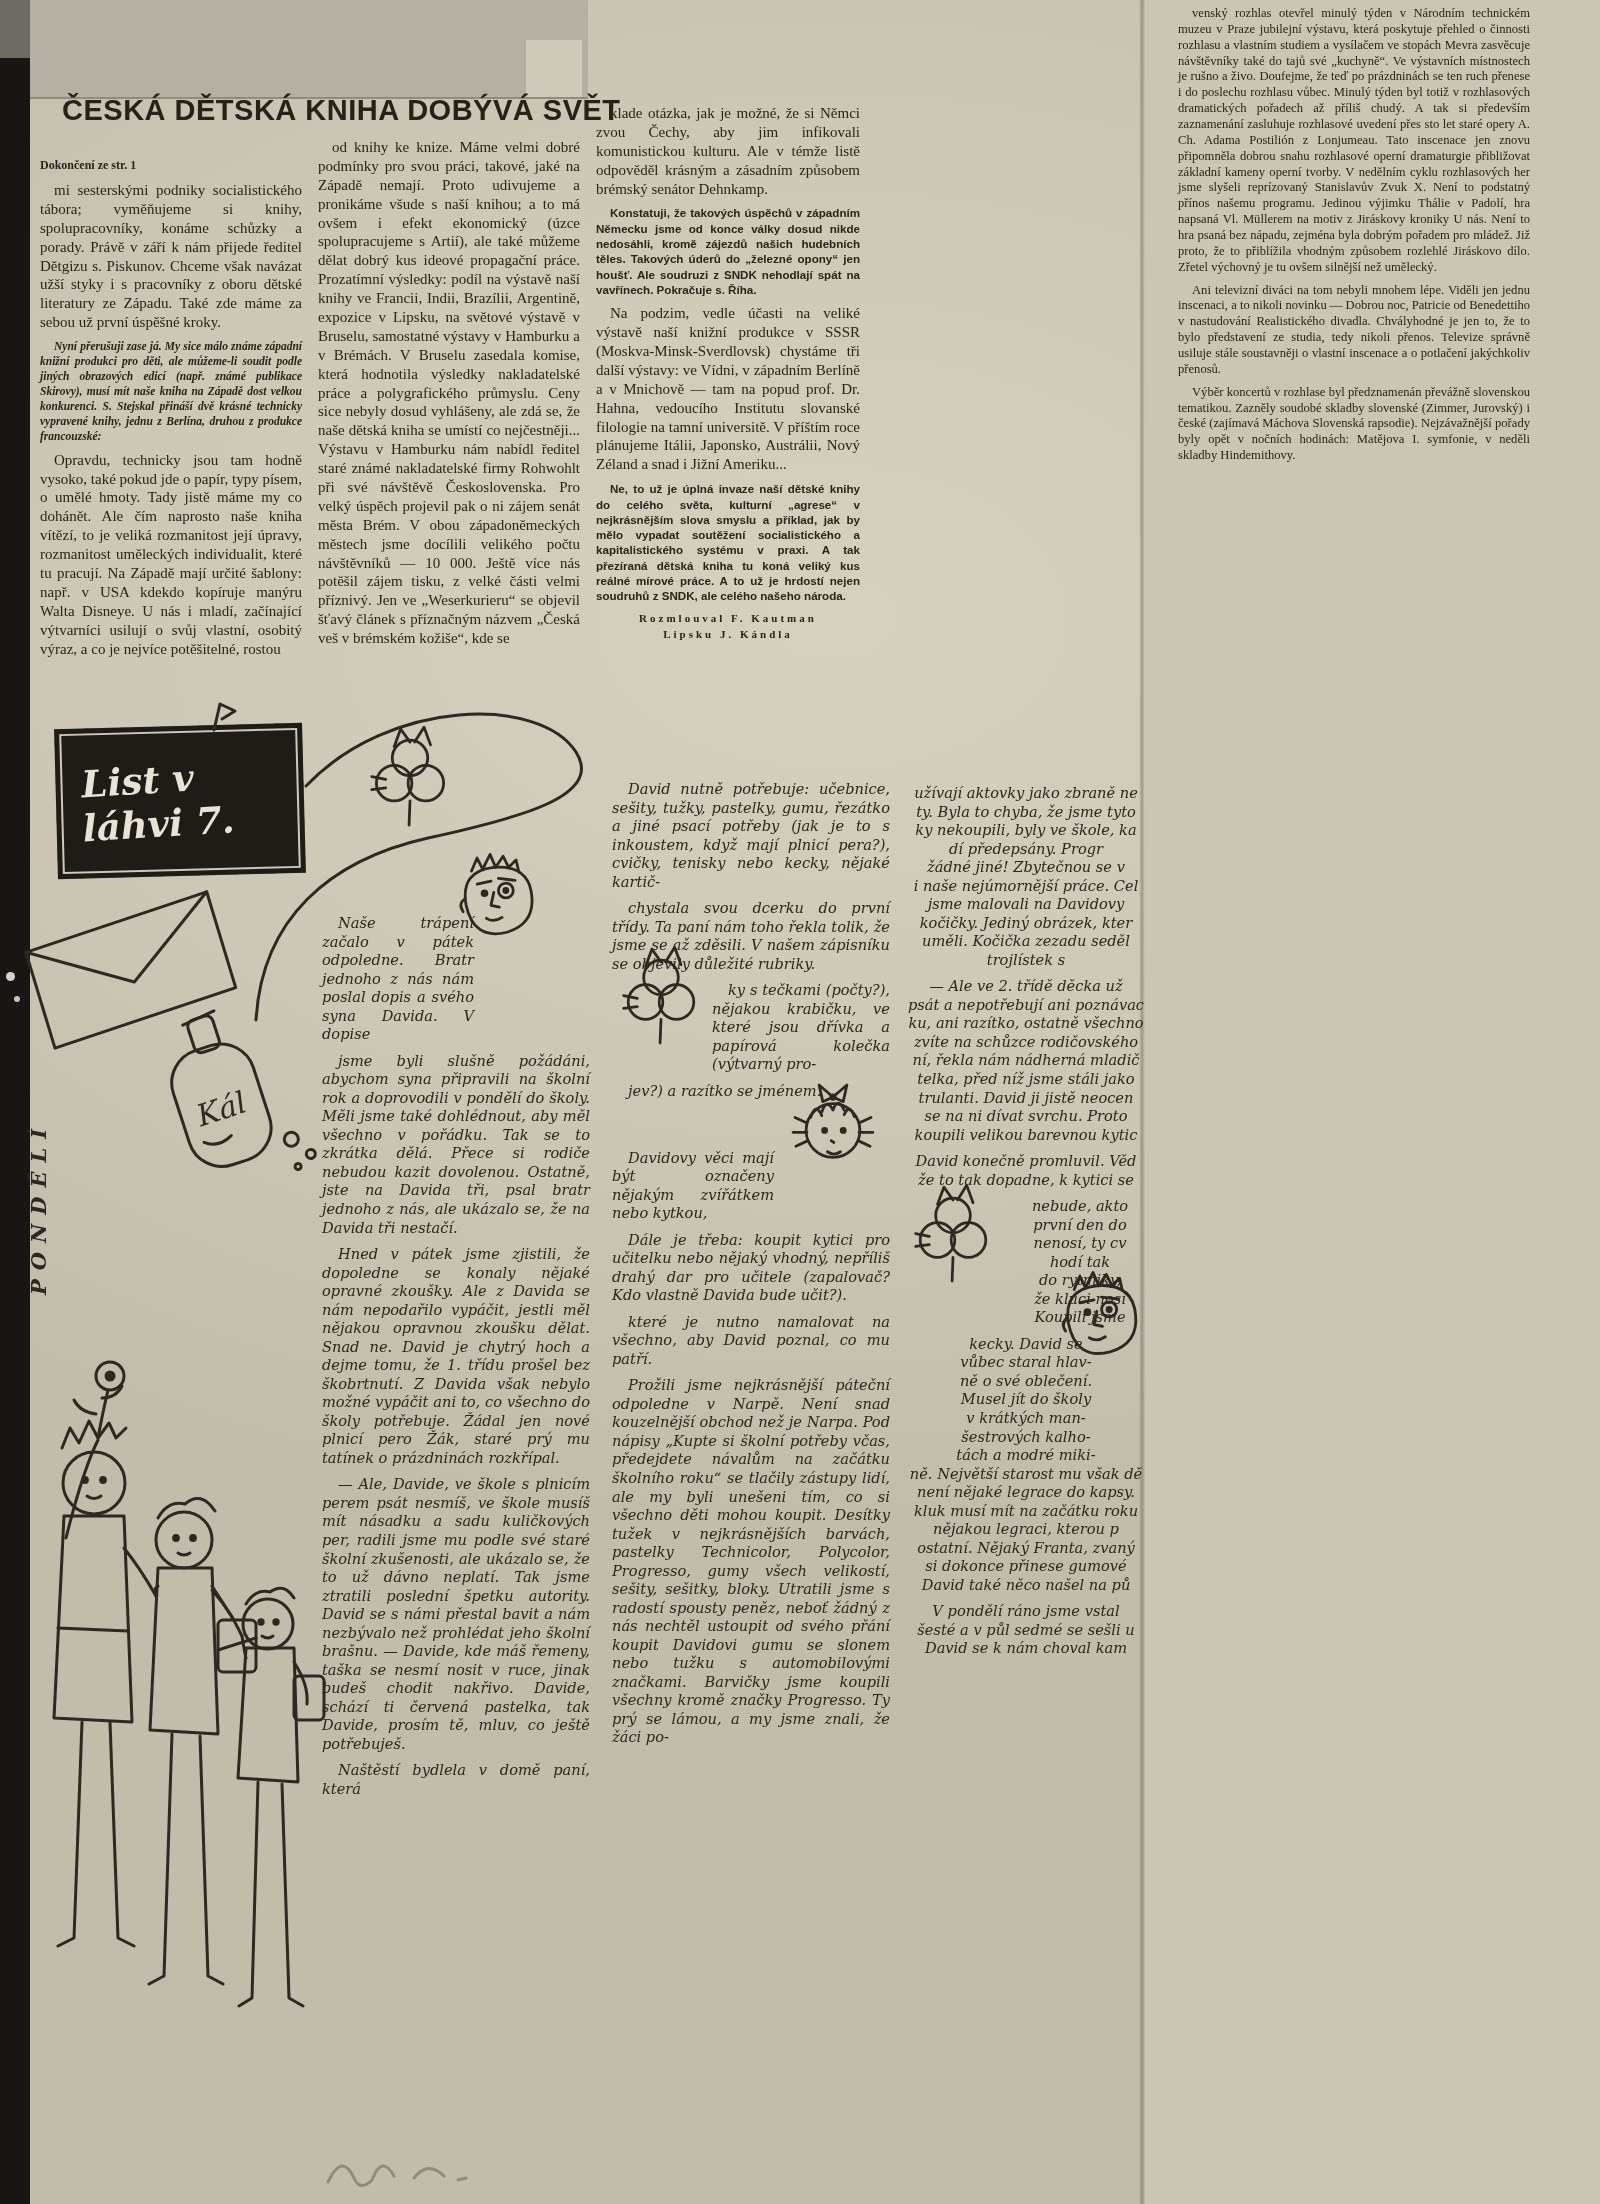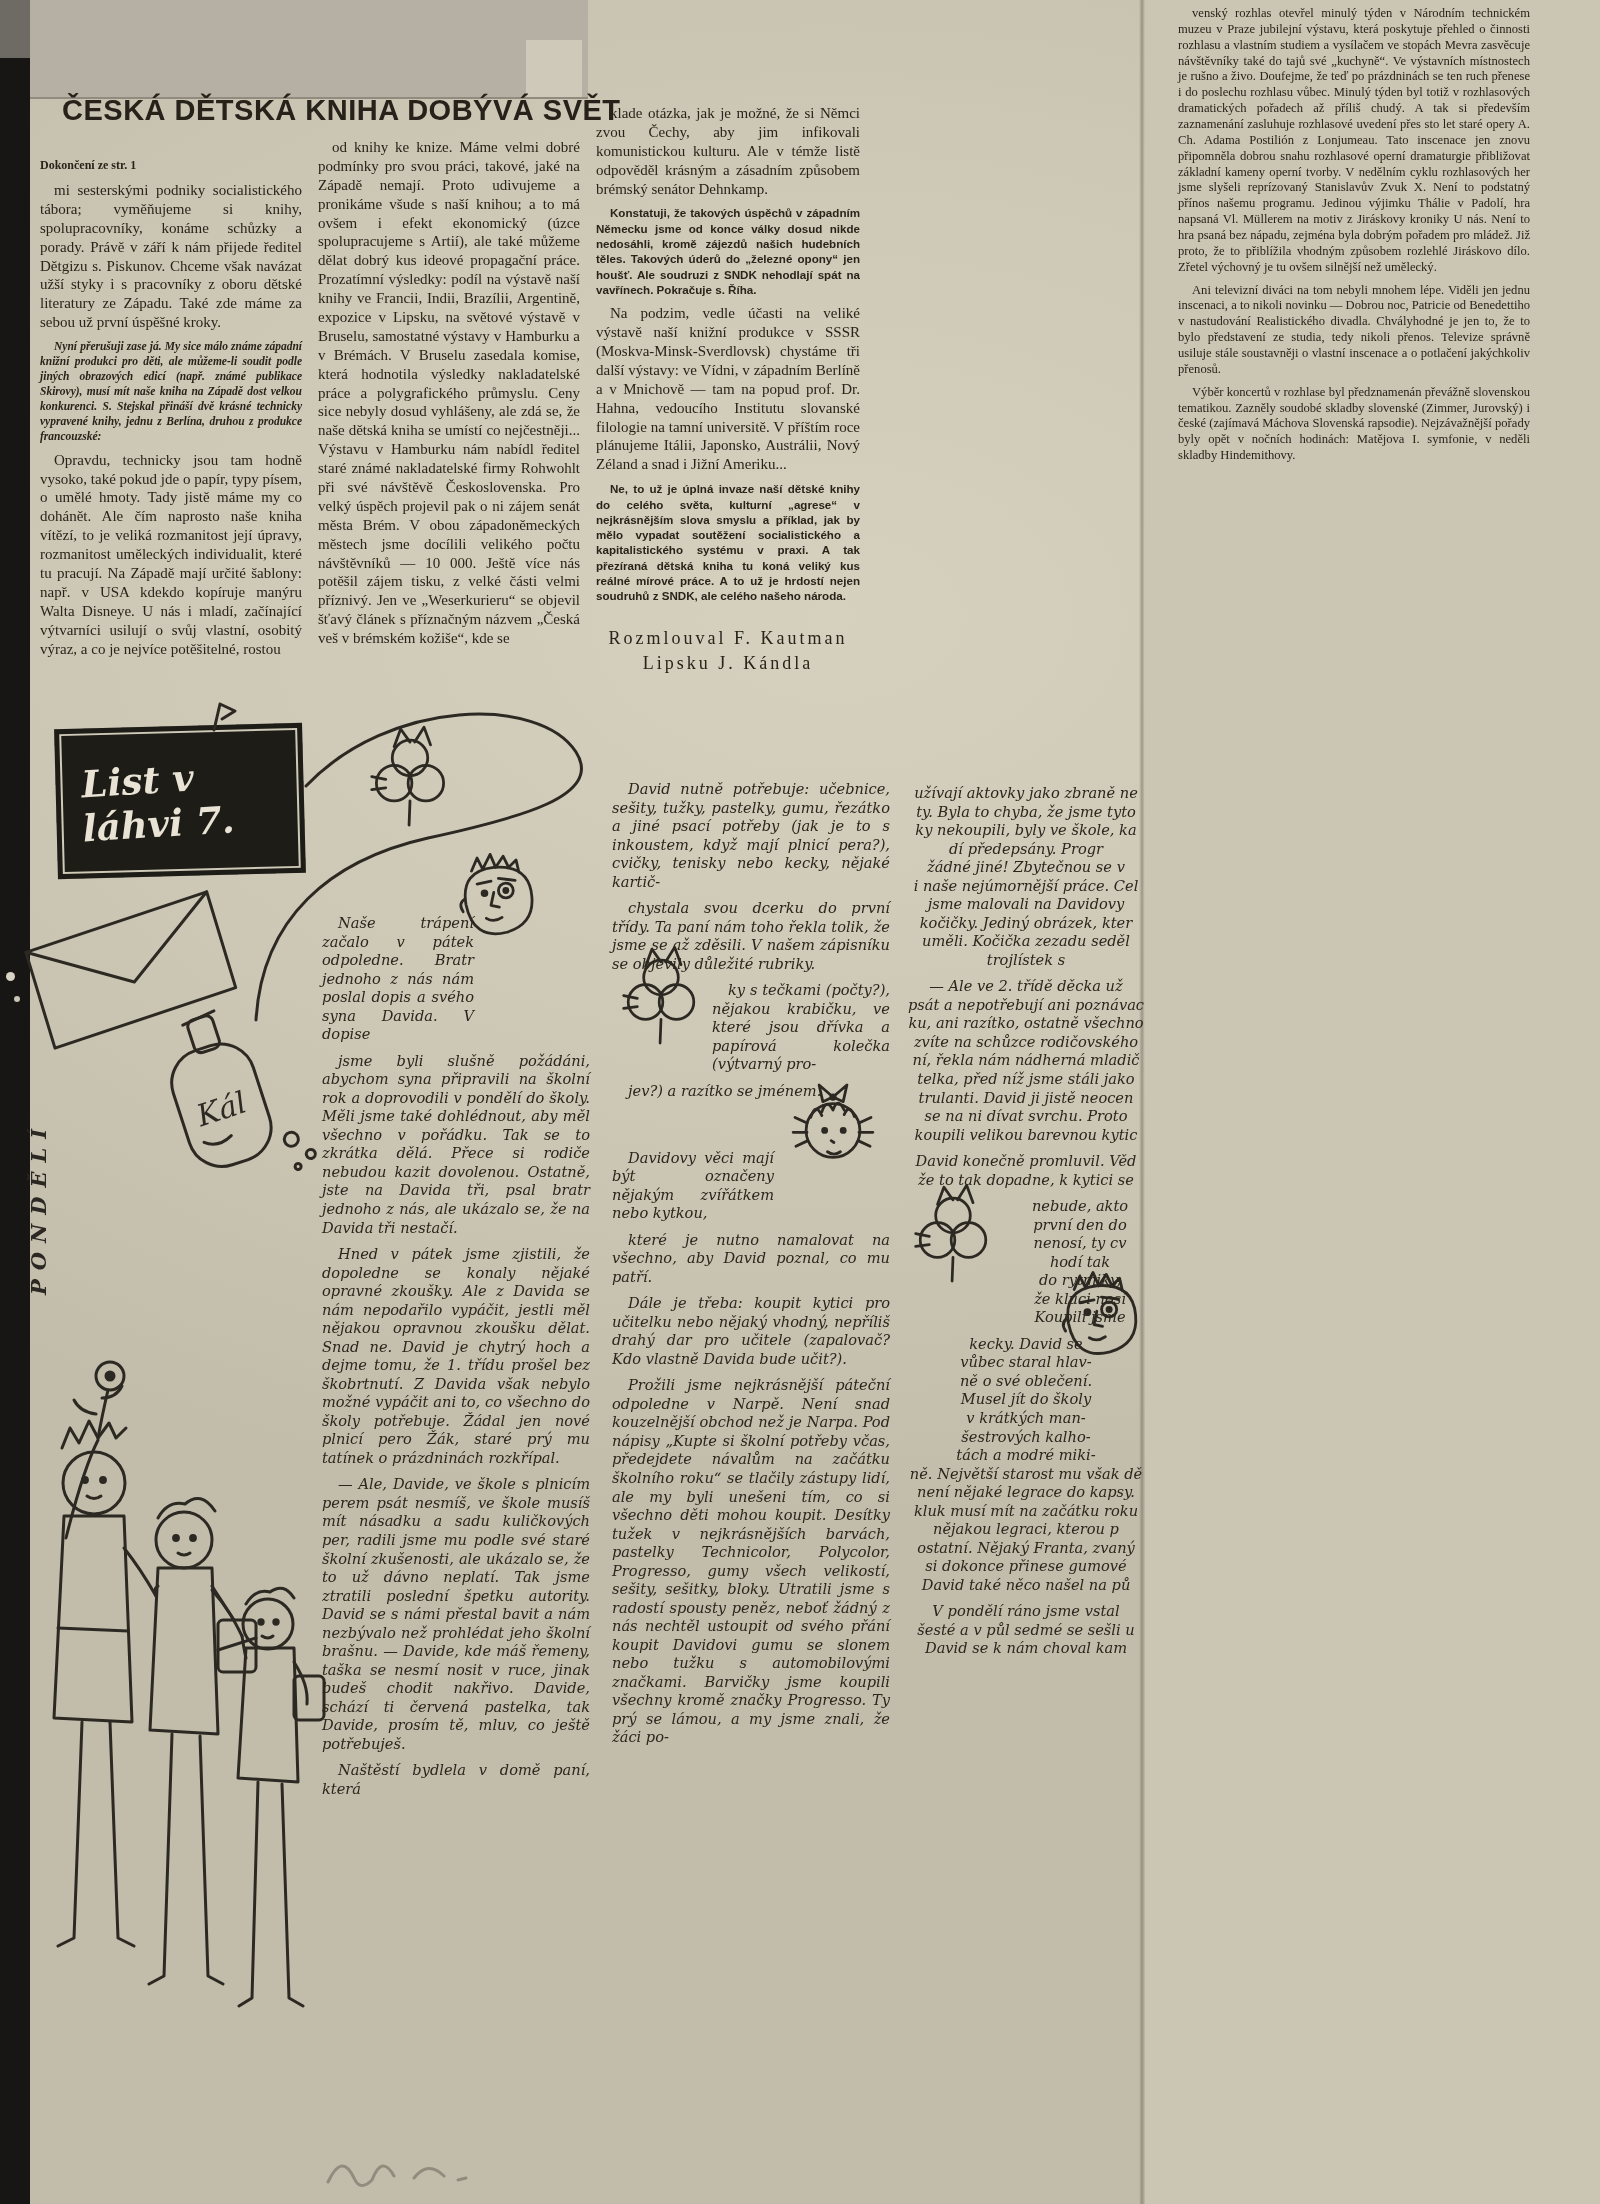--- a/index.html
+++ b/index.html
@@ -24,21 +24,21 @@
   .headline{position:absolute;left:62px;top:94px;width:520px;margin:0;
     font-family:"Liberation Sans",sans-serif;font-weight:700;font-size:29px;letter-spacing:.5px;color:#26221a;white-space:nowrap;}
   .col{position:absolute;}
   .col p{font-size:15px;line-height:1.26;text-align:justify;margin:0 0 7px;text-indent:14px;}
   .col p.note{font-style:italic;font-weight:700;font-size:11.5px;line-height:1.3;}
   .col p.boldp{font-family:"Liberation Sans",sans-serif;font-weight:700;font-size:11.6px;line-height:1.32;}
   .col1{left:40px;top:146px;width:262px;}
   .col2{left:318px;top:138px;width:262px;}
   .col3{left:596px;top:104px;width:264px;}
   .cont-note{font-weight:700;font-size:12px;margin:12px 0 8px;}
-  .byline{margin-top:24px;text-align:center;font-weight:400;font-size:18px;letter-spacing:3px;}
+  .byline{margin-top:8px;text-align:center;font-weight:700;font-size:11px;letter-spacing:3px;}
   .byline div{margin-bottom:4px;}
   .radio-col{left:1178px;top:6px;width:352px;}
   .radio-col p{font-size:12.6px;}
 
   
   .feature p{font-family:"DejaVu Serif",serif;font-style:italic;font-size:14.6px;line-height:1.27;
     text-align:justify;margin:0 0 8px;text-indent:16px;color:#2a261c;}
   .feature p.cut{white-space:pre-line;text-align:center;text-indent:0;}
   .feature p.w-left{padding-right:116px;margin-top:48px;}
   .feature p.w-right{padding-left:100px;}
@@ -263,22 +263,22 @@
           <p>Naštěstí bydlela v domě paní, která</p>
         </div>
     </div>
     <div class="col colB">
       <div>
           <p>David nutně potřebuje: učebnice, sešity, tužky, pastelky, gumu, řezátko a jiné psací potřeby (jak je to s inkoustem, když mají plnicí pera?), cvičky, tenisky nebo kecky, nějaké kartič-</p>
           <p>chystala svou dcerku do první třídy. Ta paní nám toho řekla tolik, že jsme se až zděsili. V našem zápisníku se objevily důležité rubriky.</p>
           <p class="w-right">ky s tečkami (počty?), nějakou krabičku, ve které jsou dřívka a papírová kolečka (výtvarný pro-</p>
           <p>jev?) a razítko se jménem.</p>
           <p class="w-left">Davidovy věci mají být označeny nějakým zvířátkem nebo kytkou,</p>
+          <p>Dále je třeba: koupit kytici pro učitelku nebo nějaký vhodný, nepříliš drahý dar pro učitele (zapalovač? Kdo vlastně Davida bude učit?).</p>
           <p>které je nutno namalovat na všechno, aby David poznal, co mu patří.</p>
-          <p>Dále je třeba: koupit kytici pro učitelku nebo nějaký vhodný, nepříliš drahý dar pro učitele (zapalovač? Kdo vlastně Davida bude učit?).</p>
           <p>Prožili jsme nejkrásnější páteční odpoledne v Narpě. Není snad kouzelnější obchod než je Narpa. Pod nápisy „Kupte si školní potřeby včas, předejdete návalům na začátku školního roku“ se tlačily zástupy lidí, ale my byli unešeni tím, co si všechno děti mohou koupit. Desítky tužek v nejkrásnějších barvách, pastelky Technicolor, Polycolor, Progresso, gumy všech velikostí, sešity, sešitky, bloky. Utratili jsme s radostí spousty peněz, neboť žádný z nás nechtěl ustoupit od svého přání koupit Davidovi gumu se slonem nebo tužku s automobilovými značkami. Barvičky jsme koupili všechny kromě značky Progresso. Ty prý se lámou, a my jsme znali, že žáci po-</p>
         </div>
     </div>
     <div class="col colC">
       <div>
           <p class="cut">užívají aktovky jako zbraně ne
 ty. Byla to chyba, že jsme tyto
 ky nekoupili, byly ve škole, ka
 dí předepsány. Progr
 žádné jiné! Zbytečnou se v

